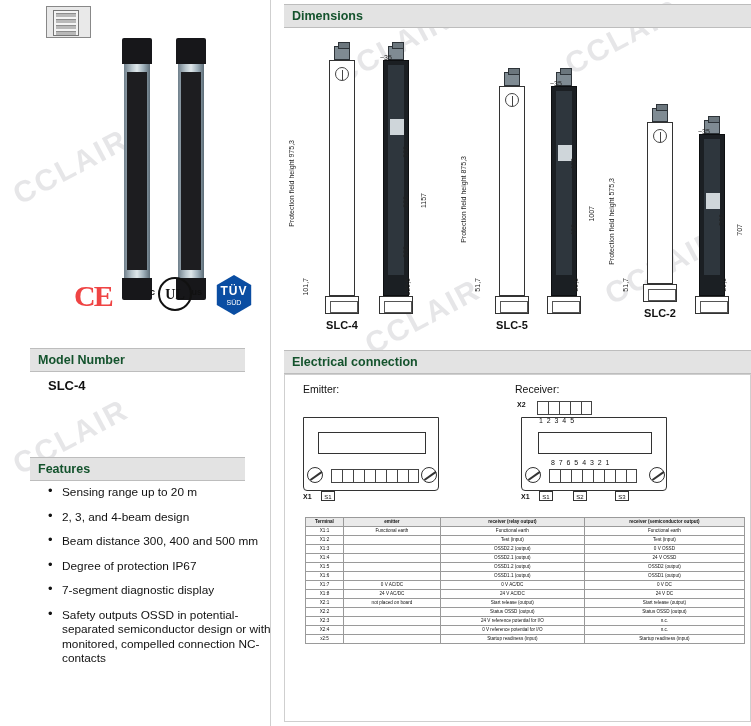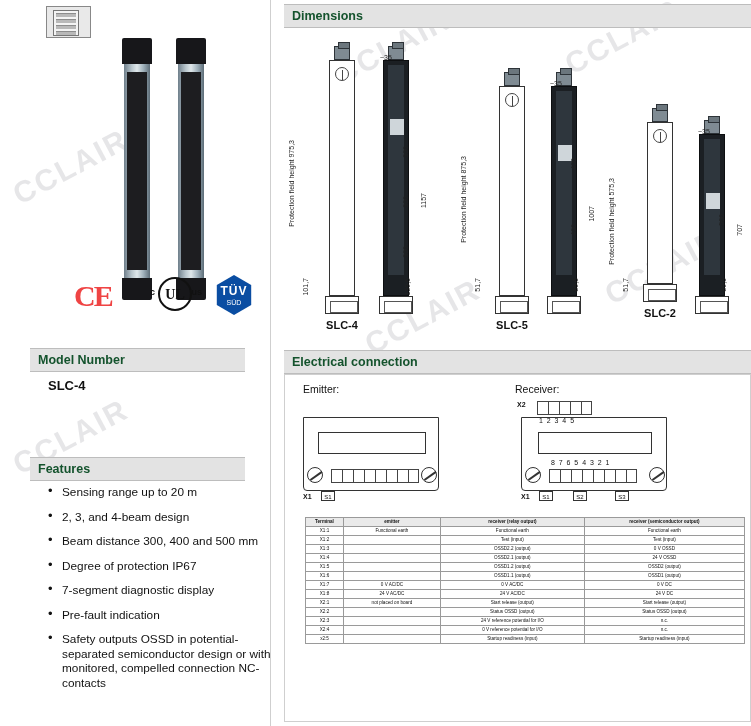--- a/index.html
+++ b/index.html
@@ -238,21 +238,20 @@
     <div class="sec-head model-head">Model Number</div>
     <div class="model-name">SLC-4</div>
 
     <div class="sec-head feat-head">Features</div>
     <ul class="feat-list">
       <li>Sensing range up to 20 m</li>
       <li>2, 3, and 4-beam design</li>
       <li>Beam distance 300, 400 and 500 mm</li>
       <li>Degree of protection IP67</li>
       <li>7-segment diagnostic display</li>
-      <li>Pre-fault indication</li>
       <li>Safety outputs OSSD in potential-separated semiconductor design or with monitored, compelled connection NC-contacts</li>
     </ul>
   </div>
 
   <div class="vdivider"></div>
 
   <div class="right-col">
 
     <div class="sec-head dim-head">Dimensions</div>
 

